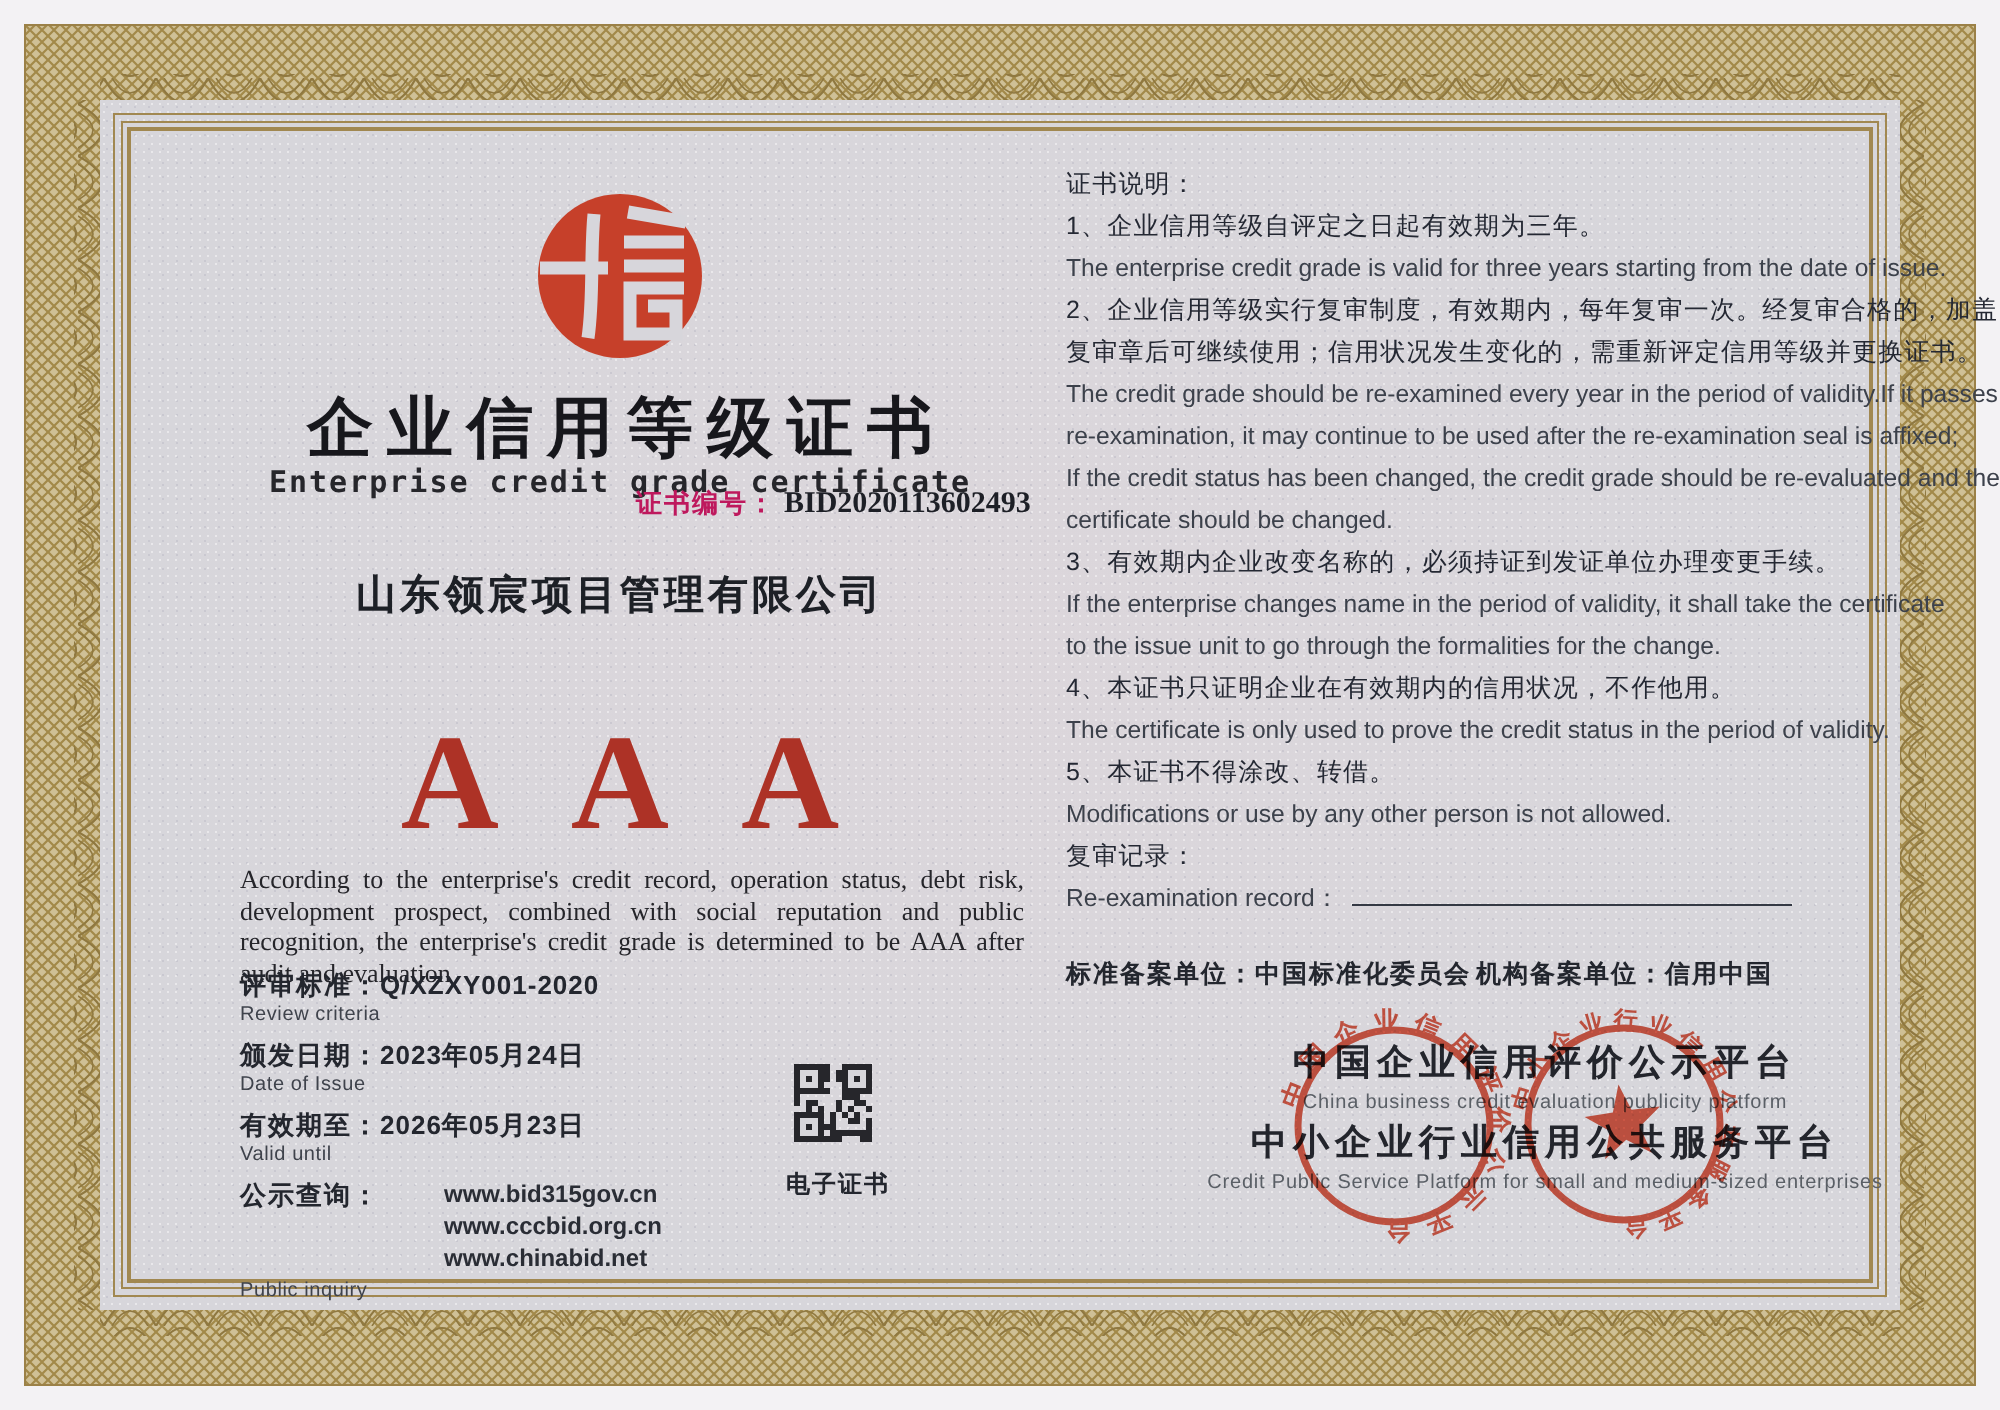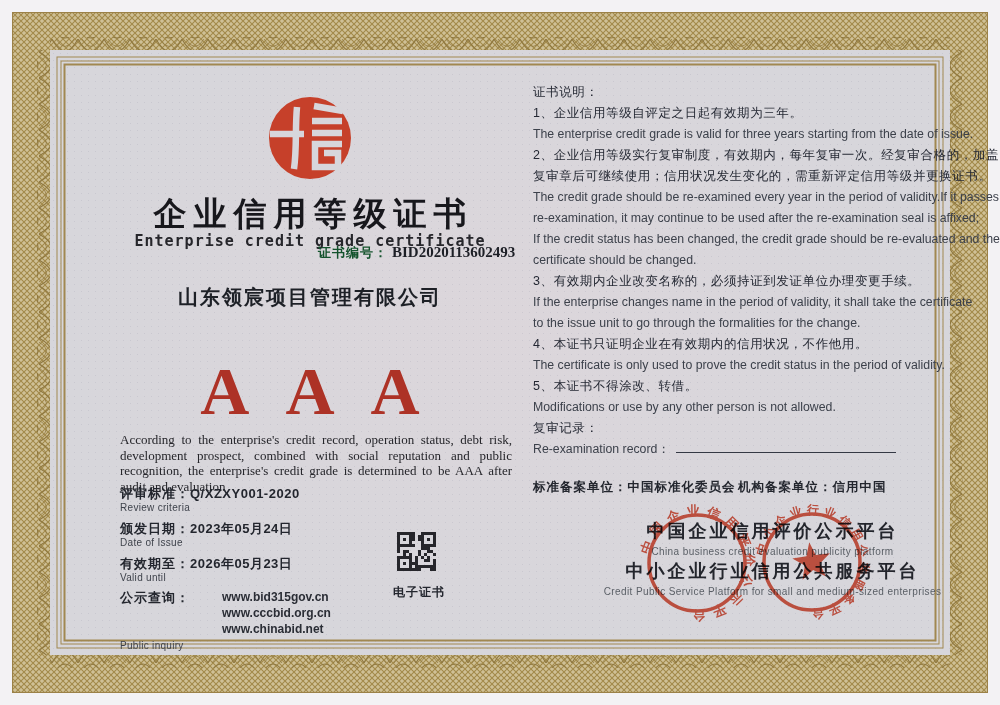--- a/index.html
+++ b/index.html
@@ -9,21 +9,21 @@
     background-image:radial-gradient(rgba(255,255,255,.45) .5px,transparent .6px),
                      radial-gradient(rgba(150,150,170,.22) .5px,transparent .6px),
                      radial-gradient(ellipse at 50% 45%, rgba(235,215,220,.25), rgba(0,0,0,0) 70%);
     background-size:4px 4px,7px 7px,100% 100%;}
   .abs{position:absolute;}
   .center{text-align:center;}
   .zh{color:#23262e;}
   
   .title{font-size:33px;font-weight:700;letter-spacing:7px;text-indent:7px;color:#17171c;}
   .subtitle{font-family:"DejaVu Sans Mono","Liberation Mono",monospace;font-size:15px;font-weight:600;letter-spacing:1px;color:#26262b;}
-  .certno-label{font-size:13px;font-weight:700;letter-spacing:1px;color:#14532d;}
+  .certno-label{font-size:13px;font-weight:700;letter-spacing:1px;color:#be185d;}
   .certno-value{font-family:"Liberation Serif",serif;font-size:15px;font-weight:600;color:#1d1f26;margin-left:4px;text-align:right;}
   .company{font-size:20px;font-weight:700;letter-spacing:2px;color:#1d2026;}
   .statement-zh{font-size:14.5px;font-weight:600;letter-spacing:2px;line-height:20.5px;text-align:justify;color:#23262e;}
   .grade{font-family:"Liberation Serif",serif;font-size:68px;font-weight:700;letter-spacing:36px;text-indent:36px;color:#ad3226;}
   .statement-en{font-family:"Liberation Serif",serif;font-size:13px;line-height:15.5px;color:#25252a;text-align:justify;}
   .field-label{font-size:13px;font-weight:700;letter-spacing:1px;color:#23262e;text-align:center;}
   .field-value{font-size:13px;font-weight:700;letter-spacing:.5px;color:#23262e;}
   .field-sub{font-size:10px;color:#3f434c;letter-spacing:.3px;}
   .url{font-size:12px;font-weight:600;color:#2a2d35;}
   .qr-label{font-size:12px;letter-spacing:1px;font-weight:600;color:#23262e;}

